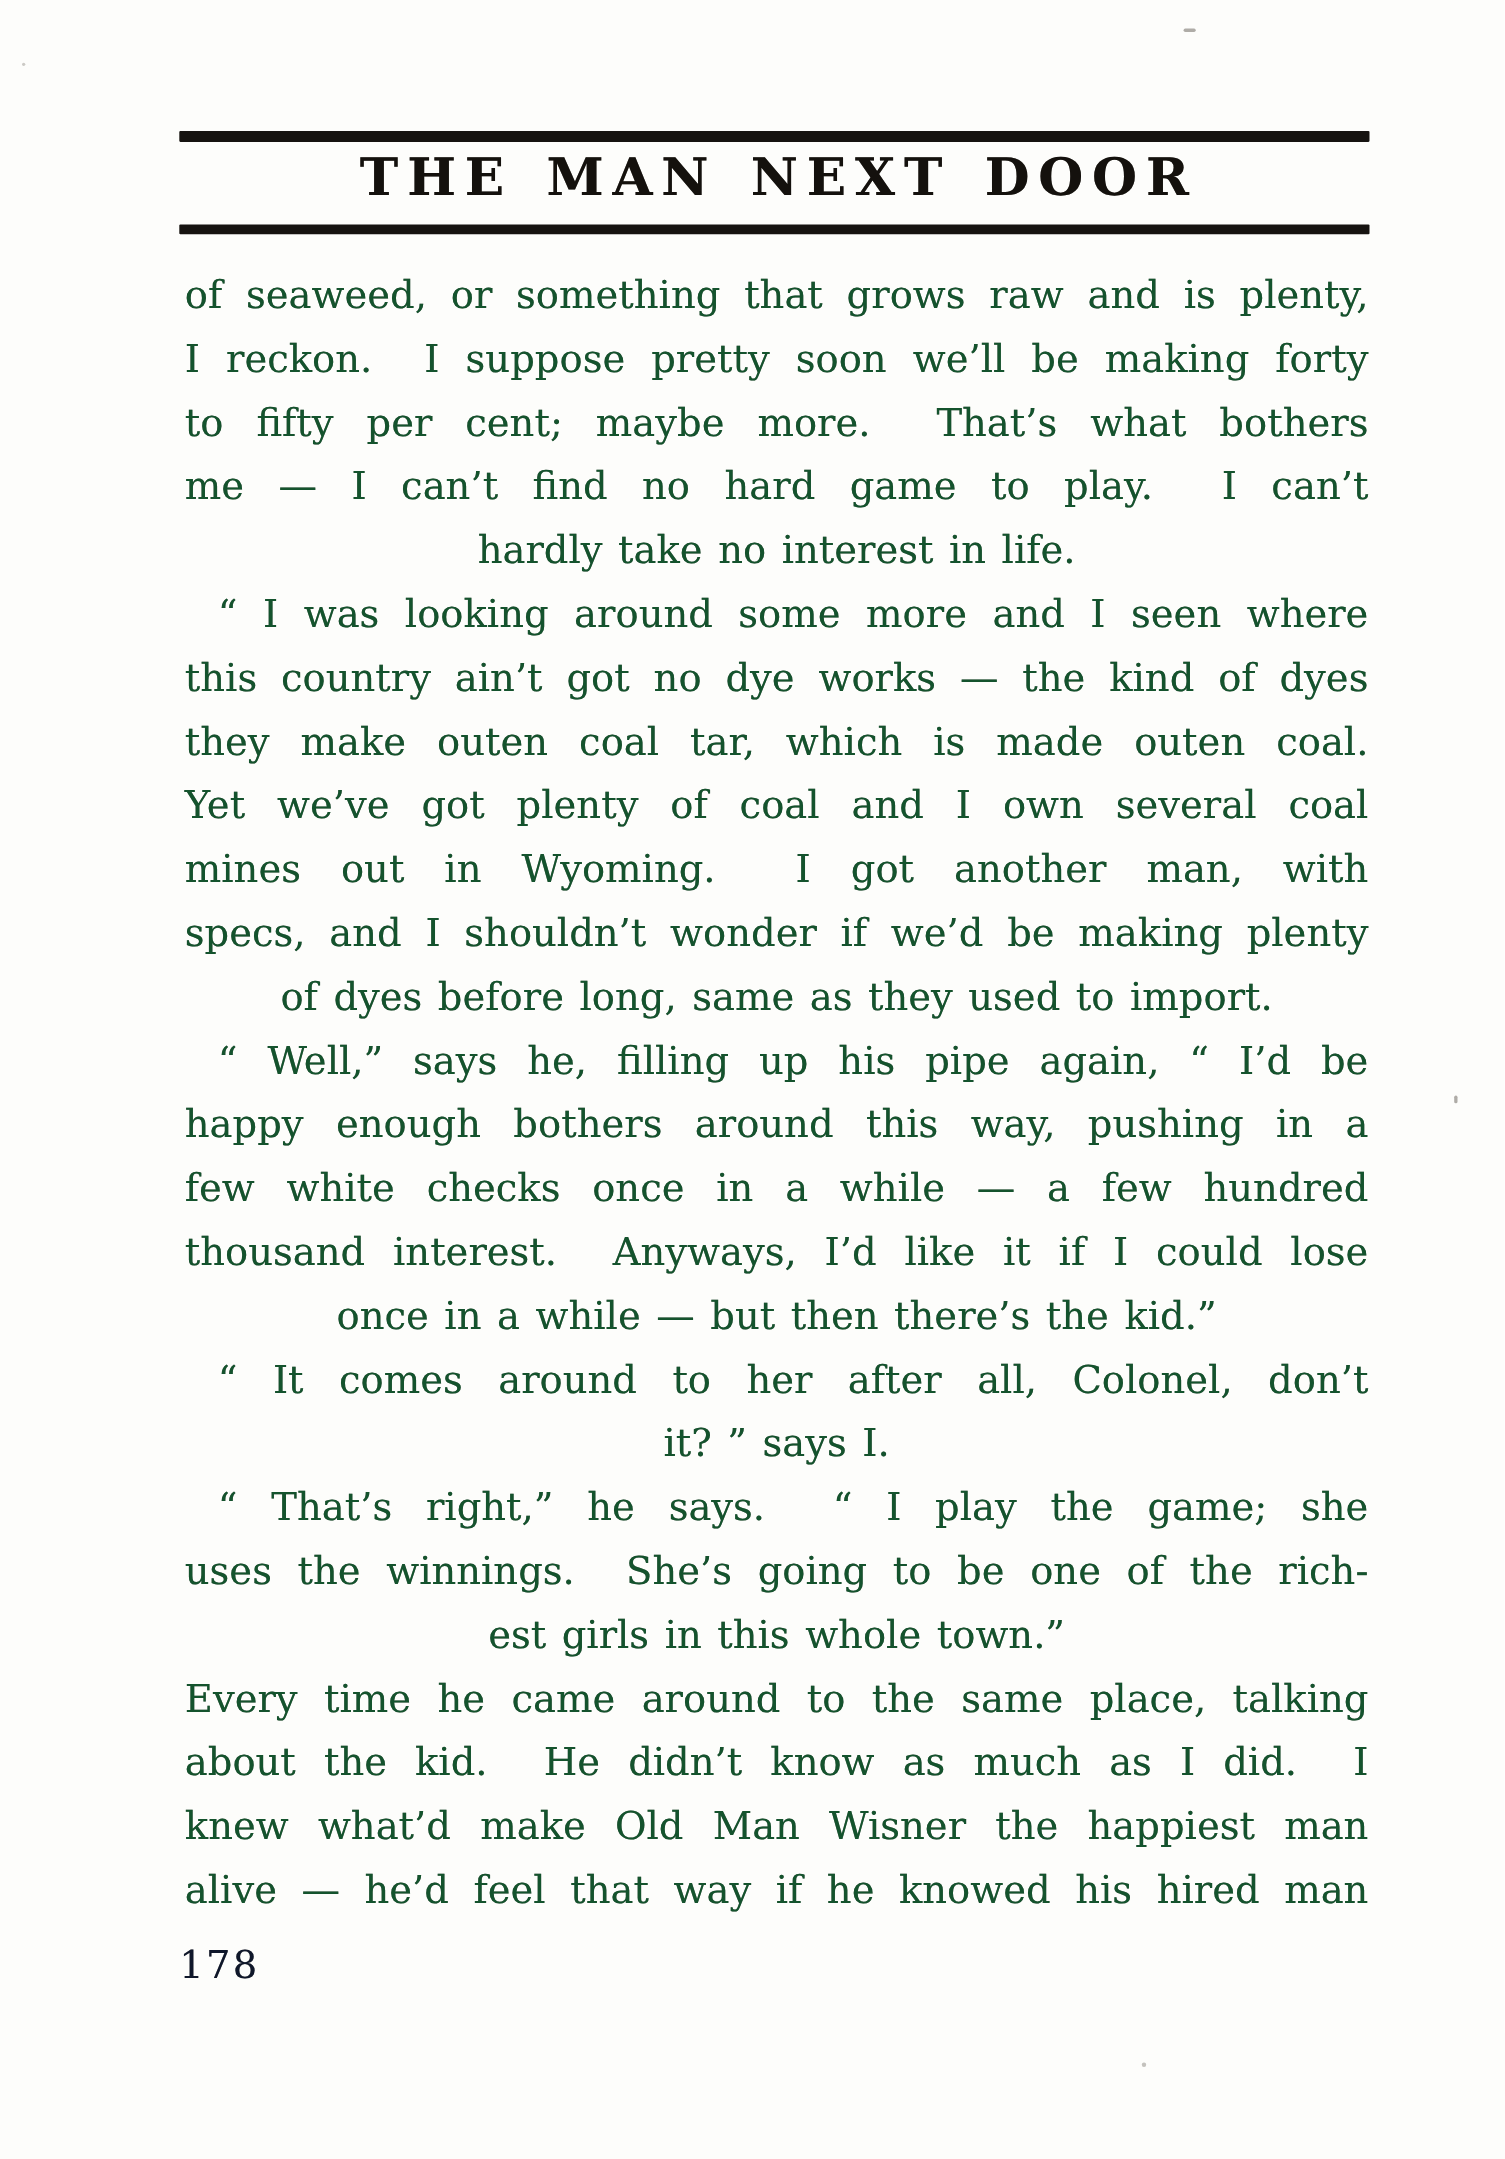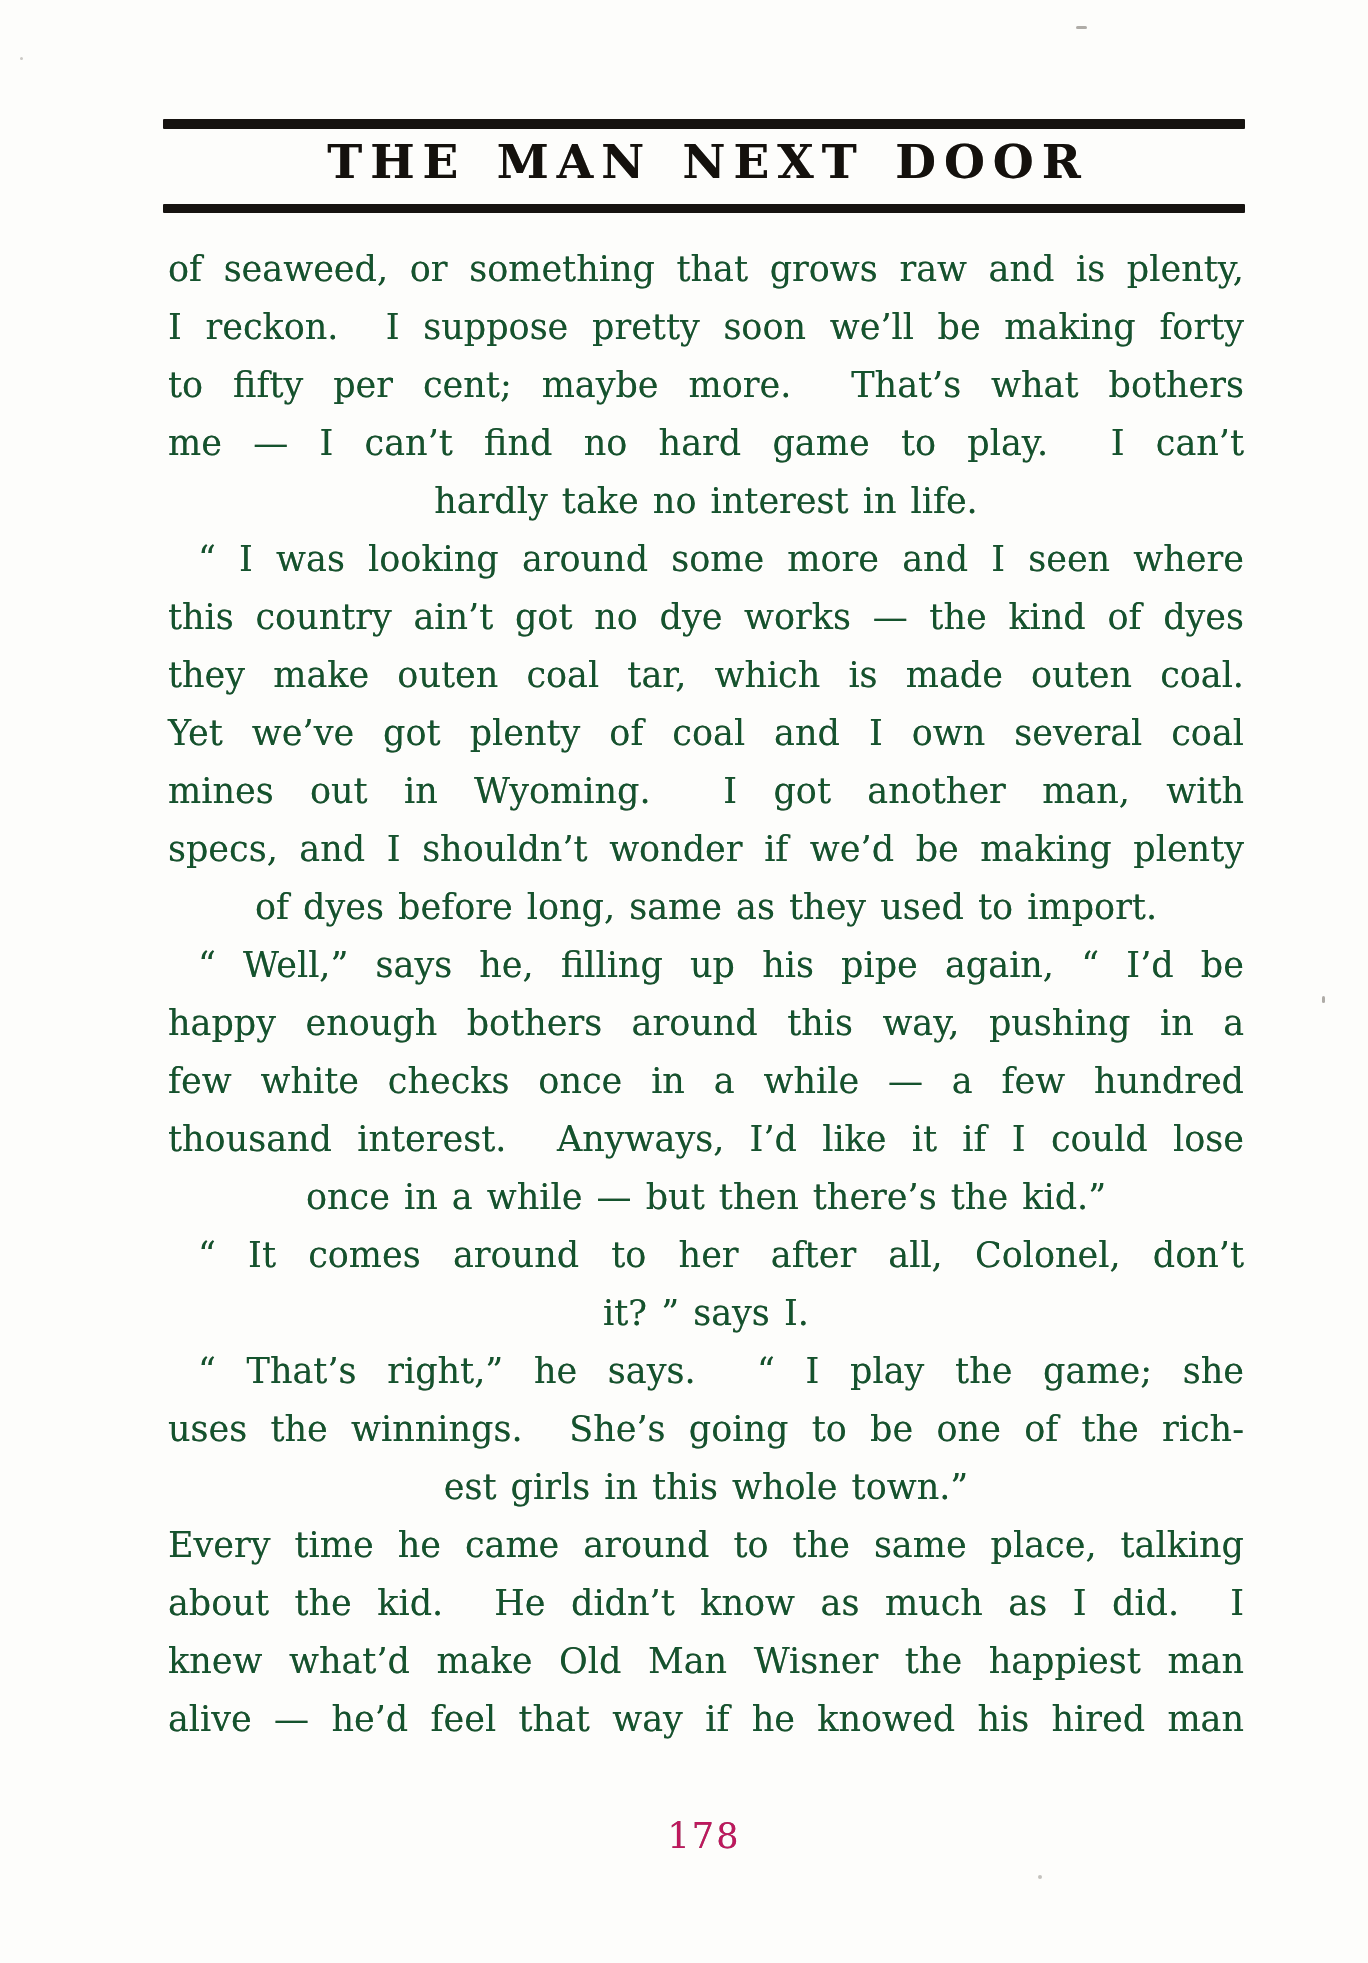--- a/index.html
+++ b/index.html
@@ -61,26 +61,26 @@
   }
   .ln.j {
     text-align:justify;
     text-align-last:justify;
   }
   .ln.in { text-indent:30px; }
   
   .folio {
     position:absolute;
     left:163px;
-    top:1816px;
+    top:1767px;
     width:1082px;
-    text-align:center;
+    text-align:left;
     font-size:35px;
     letter-spacing:2px;
-    color:#be185d;
+    color:#0f172a;
     text-shadow:0 0 0.5px rgba(22,18,12,.5);
   }
   
   .speck { position:absolute; background:#6f6a62; opacity:.55; border-radius:2px; }
   .speck-1 { left:1076px; top:26px;  width:11px; height:3px; }
   .speck-2 { left:1322px; top:996px; width:3px;  height:7px; }
   .speck-3 { left:1038px; top:1875px; width:4px; height:4px; opacity:.4; }
   .speck-4 { left:20px;  top:57px;  width:3px;  height:3px; opacity:.35; }
 </style>
 </head>

